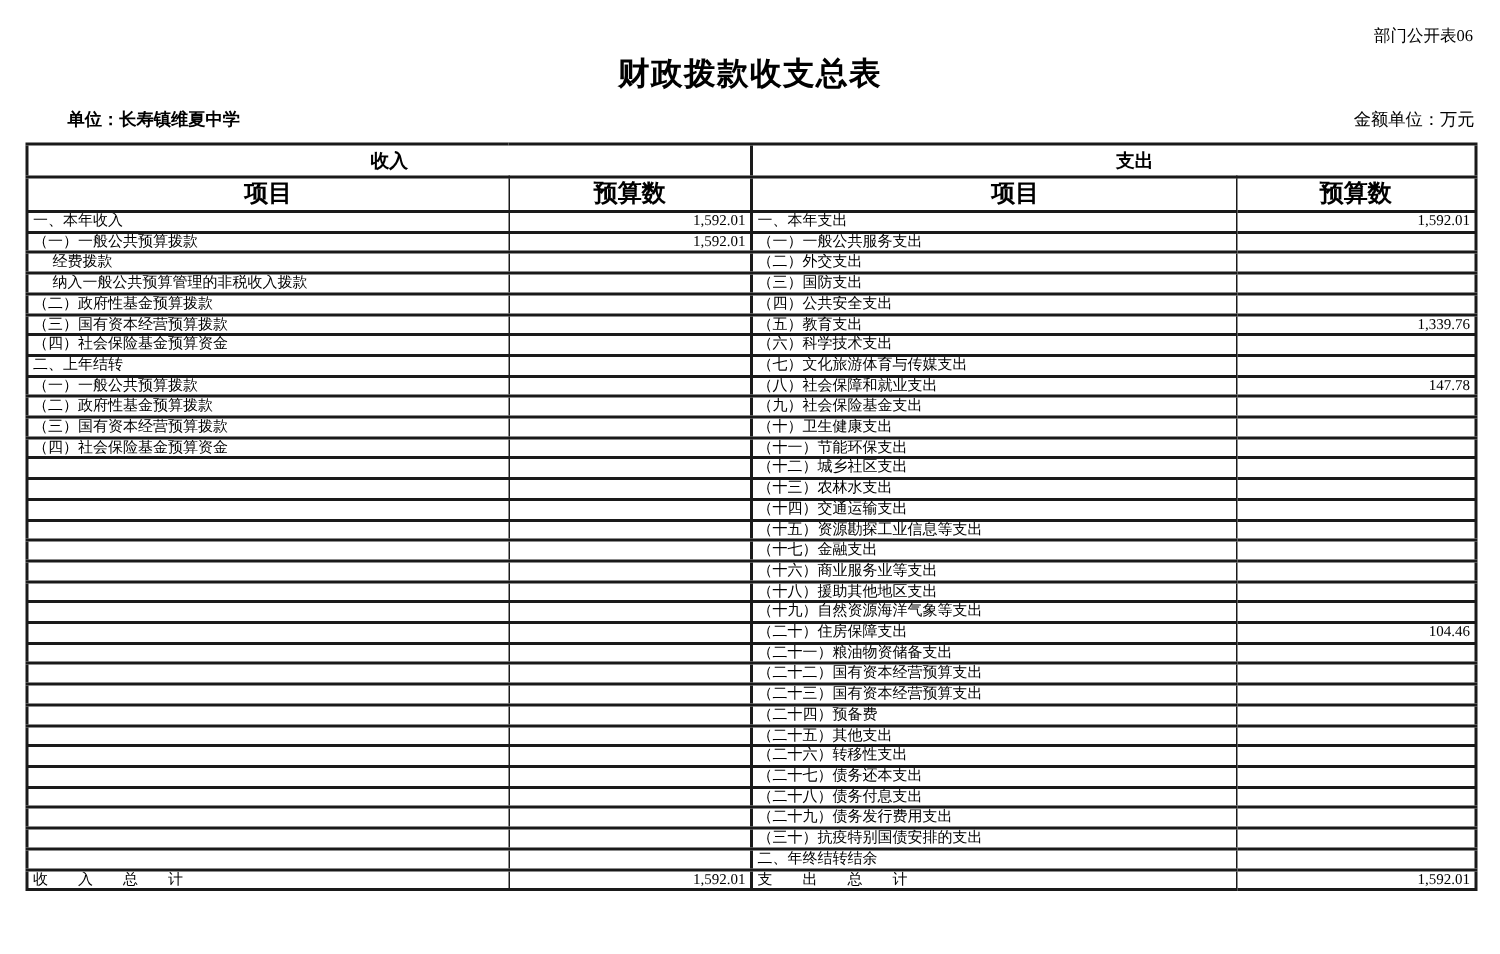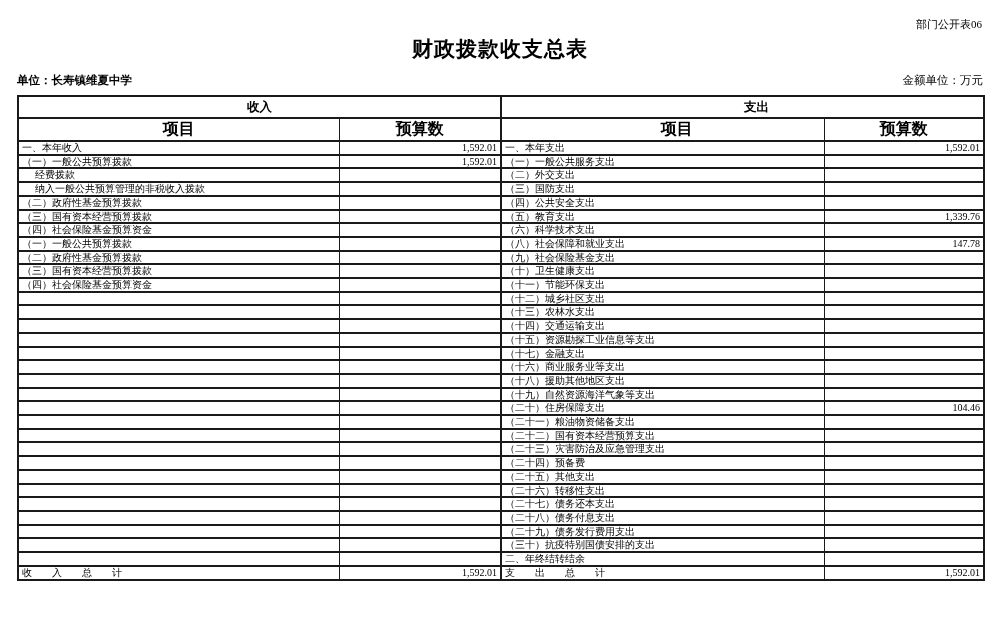--- a/index.html
+++ b/index.html
@@ -12,21 +12,21 @@
     text-align:right;padding:19px 18px 0 0;font-size:11px;line-height:11px;
   }
   .title{
     text-align:center;font-size:21px;font-weight:bold;margin:7px 0 0 0;
     letter-spacing:1px;line-height:24px;
   }
   .meta{
     display:flex;justify-content:space-between;align-items:flex-end;
     margin:13px 17px 0 17px;font-size:11.5px;line-height:13px;
   }
-  .unit{font-weight:bold;}
+  .unit{font-weight:bold;margin-left:28px;}
   .amount-unit{font-weight:normal;}
   table{
     border-collapse:collapse;table-layout:fixed;
     margin:8px 0 0 17px;width:966px;border:2px solid #1a1a1a;
   }
   th,td{
     border:1px solid #1a1a1a;border-top-width:2px;border-bottom-width:2px;
     padding:0;overflow:hidden;white-space:nowrap;
   }
   .mid{border-left-width:2px;padding-left:28px;}
@@ -103,20 +103,26 @@
         <td class="item mid">（五）教育支出</td>
         <td class="value">1,339.76</td>
       </tr>
       <tr>
         <td class="item">（四）社会保险基金预算资金</td>
         <td class="value"></td>
         <td class="item mid">（六）科学技术支出</td>
         <td class="value"></td>
       </tr>
       <tr>
+        <td class="item">二、上年结转</td>
+        <td class="value"></td>
+        <td class="item mid">（七）文化旅游体育与传媒支出</td>
+        <td class="value"></td>
+      </tr>
+      <tr>
         <td class="item">（一）一般公共预算拨款</td>
         <td class="value"></td>
         <td class="item mid">（八）社会保障和就业支出</td>
         <td class="value">147.78</td>
       </tr>
       <tr>
         <td class="item">（二）政府性基金预算拨款</td>
         <td class="value"></td>
         <td class="item mid">（九）社会保险基金支出</td>
         <td class="value"></td>
@@ -195,21 +201,21 @@
       </tr>
       <tr>
         <td class="item"></td>
         <td class="value"></td>
         <td class="item mid">（二十二）国有资本经营预算支出</td>
         <td class="value"></td>
       </tr>
       <tr>
         <td class="item"></td>
         <td class="value"></td>
-        <td class="item mid">（二十三）灾害防治及应急管理支出</td>
+        <td class="item mid">（二十三）国有资本经营预算支出</td>
         <td class="value"></td>
       </tr>
       <tr>
         <td class="item"></td>
         <td class="value"></td>
         <td class="item mid">（二十四）预备费</td>
         <td class="value"></td>
       </tr>
       <tr>
         <td class="item"></td>

